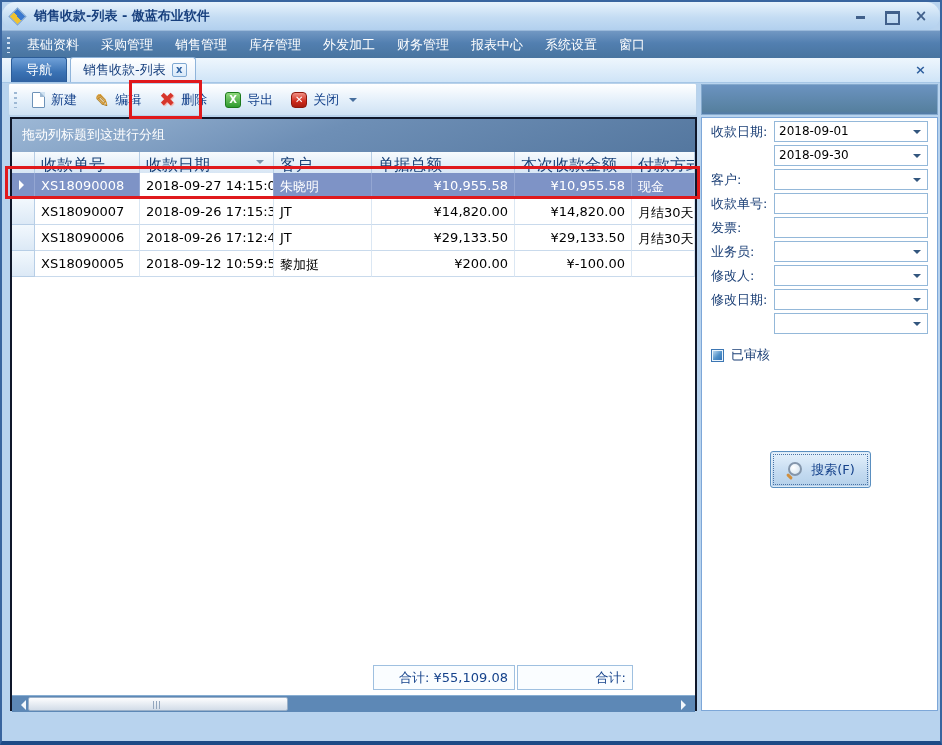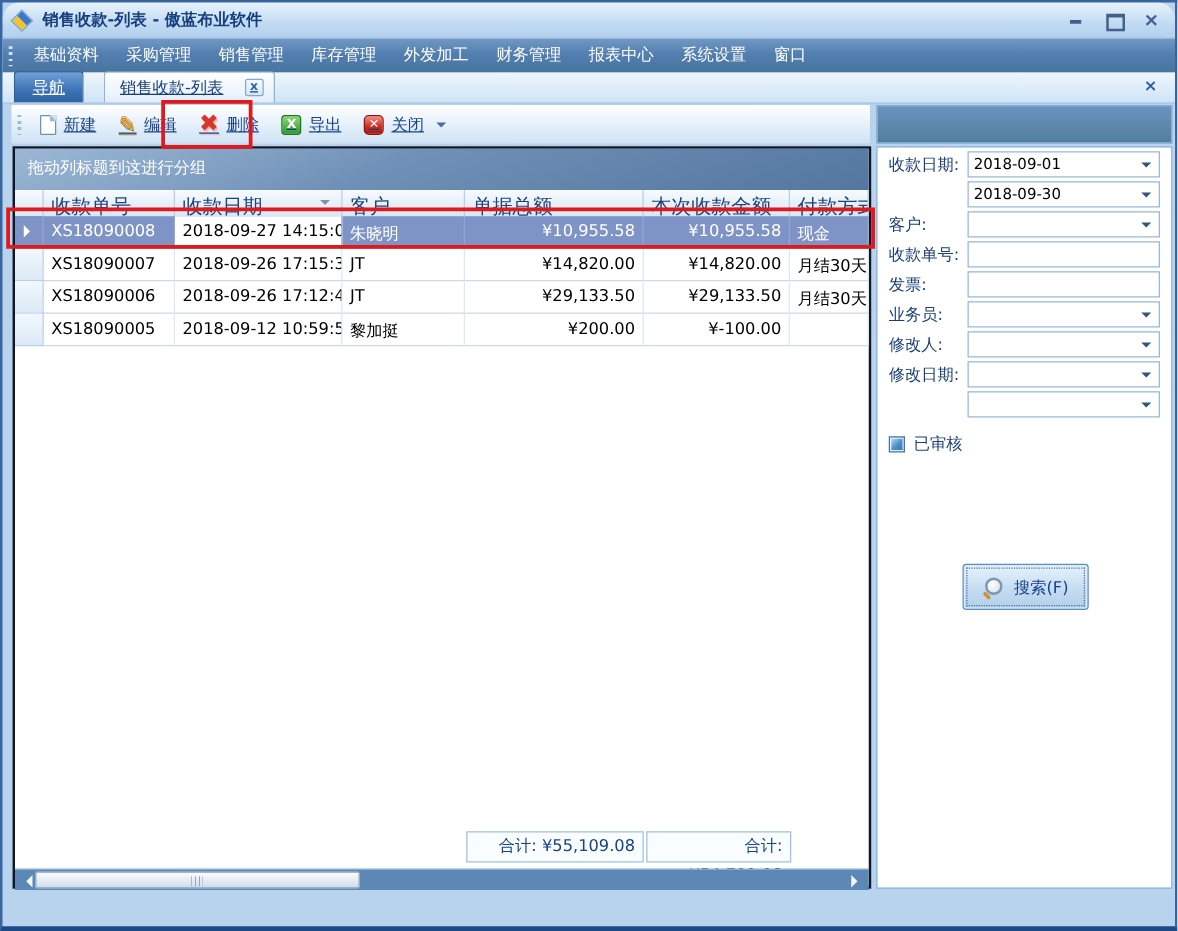--- a/index.html
+++ b/index.html
@@ -47,28 +47,28 @@
   }
   .menu-item { color: #fff; font-size: 13px; padding: 0 11px; line-height: 27px; cursor: default; }
 
   
   .tabstrip {
     position: absolute; left: 0; top: 56px; right: 0; height: 25px;
     background: linear-gradient(#eef6fd, #cfe4f7);
     border-bottom: 1px solid #a5c6e6;
     display: flex; align-items: flex-end;
   }
-  .tab { font-size: 13px; border-radius: 3px 3px 0 0; margin-right: 16px; text-decoration: underline; }
+  .tab { font-size: 13px; border-radius: 3px 3px 0 0; margin-right: 3px; }
   .tab-nav {
     margin-left: 9px; padding: 3px 14px 3px 14px;
     background: linear-gradient(#6fa0d8, #3a72b4 60%, #2f62a2);
     border: 1px solid #2b5c98; border-bottom: none; color: #fff;
   }
   .tab-cur {
-    display: flex; align-items: center; gap: 17px; padding: 3px 8px 3px 12px;
+    display: flex; align-items: center; gap: 6px; padding: 3px 8px 3px 12px;
     background: linear-gradient(#ffffff, #e3eefa);
     border: 1px solid #8fb4da; border-bottom: none; color: #173f7d;
   }
   .tab-close {
     width: 15px; height: 14px; background: linear-gradient(#f3f9ff,#d8e8f8);
     border: 1px solid #7fa8d2; border-radius: 2px;
     color: #2f62a2; font-size: 10px; font-weight: bold; line-height: 12px; text-align: center;
   }
   .strip-close { margin-left: auto; margin-bottom: 6px; padding-right: 14px; color: #2e5f9e; font-weight: bold; font-size: 13px; line-height: 13px; }
 
@@ -77,21 +77,21 @@
     position: absolute; left: 6px; top: 81px; width: 689px; height: 33px;
     background: linear-gradient(#ffffff, #e3effa 55%, #cfe2f4);
     border: 1px solid #b9d2ea; border-radius: 2px;
     display: flex; align-items: center;
   }
   .toolbar-right-block {
     position: absolute; left: 699px; top: 82px; width: 237px; height: 31px;
     background: linear-gradient(#6b93c0, #56809f 90%, #527ba8);
     border: 1px solid #84a9cd;
   }
-  .tb-btn { display: flex; align-items: center; gap: 6px; padding: 0 9px; height: 28px; color: #15428b; font-size: 13px; cursor: default; border-radius: 2px; text-decoration: underline; }
+  .tb-btn { display: flex; align-items: center; gap: 6px; padding: 0 9px; height: 28px; color: #15428b; font-size: 13px; cursor: default; border-radius: 2px; }
   .icon-page { width: 13px; height: 16px; background: #fff; border: 1px solid #6d92b8; border-radius: 1px; position: relative; }
   .icon-page::after { content:""; position:absolute; top:-1px; right:-1px; border-style:solid; border-width:0 5px 5px 0; border-color: rgba(0,0,0,0) #cfe2f2 #9db9d4 rgba(0,0,0,0); }
   .icon-pencil { color:#e09c2c; font-size:17px; line-height:16px; text-shadow: 0 1px 0 #9a6d14; }
   .icon-pencil::before { content:"✎"; }
   .icon-redx { color:#d6362c; font-size:19px; font-weight:bold; line-height:17px; text-shadow: 1px 1px 1px #f2b0a8; }
   .icon-redx::before { content:"✖"; }
   .icon-excel { width:16px; height:16px; border-radius:3px; background: linear-gradient(#8fd87c, #2f9a2f); border:1px solid #1c7a1c; color:#fff; font-weight:bold; font-size:10px; line-height:14px; text-align:center; }
   .icon-excel::before { content:"X"; }
   .icon-closered { width:16px; height:16px; border-radius:4px; background: linear-gradient(#f29084, #ce2a1c 60%, #a81d10); border:1px solid #8e170c; color:#fff; font-weight:bold; font-size:10px; line-height:14px; text-align:center; }
   .icon-closered::before { content:"✕"; }

